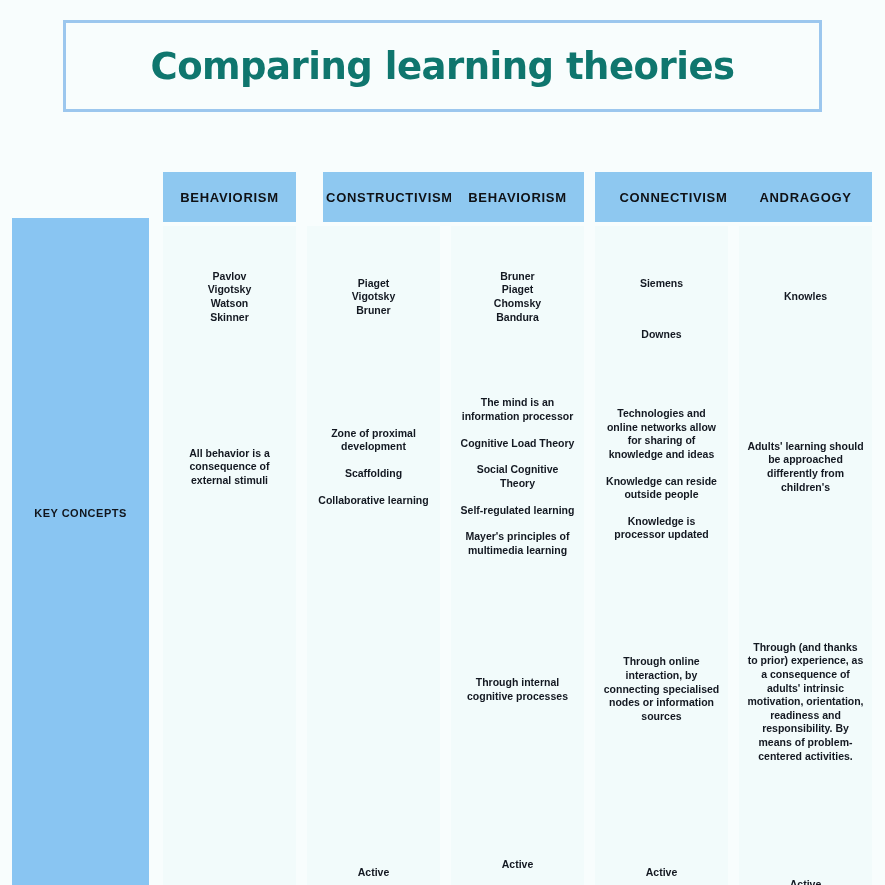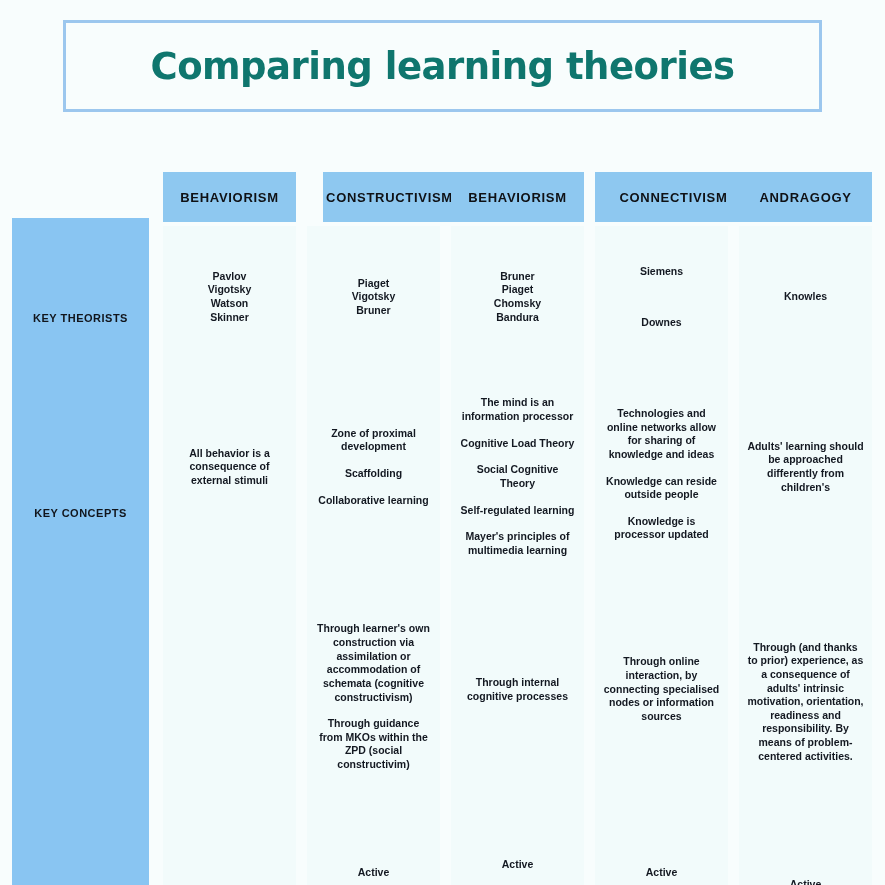--- a/index.html
+++ b/index.html
@@ -142,23 +142,20 @@
       <span>BEHAVIORISM</span>
     </div>
     <div class="col-head" style="left:583px;width:157px;">
       <span>CONNECTIVISM</span>
     </div>
     <div class="col-head" style="left:727px;width:133px;">
       <span>ANDRAGOGY</span>
     </div>
 
     <div id="row-label-col">
-      <div class="row-label" style="top:45px;height:110px;">
-        <span>KEY THEORISTS</span>
-      </div>
       <div class="row-label" style="top:210px;height:170px;">
         <span>KEY CONCEPTS</span>
       </div>
     </div>
 
     <div class="col-body" style="left:151px;width:133px;"></div>
     <div class="col-body" style="left:295px;width:133px;"></div>
     <div class="col-body" style="left:439px;width:133px;"></div>
     <div class="col-body" style="left:583px;width:133px;"></div>
     <div class="col-body" style="left:727px;width:133px;"></div>
@@ -173,21 +170,21 @@
       <p>Piaget</p>
       <p style="margin-top:0">Vigotsky</p>
       <p style="margin-top:0">Bruner</p>
     </div>
     <div class="cell" style="left:439px;top:60px;width:133px;height:130px;">
       <p>Bruner</p>
       <p style="margin-top:0">Piaget</p>
       <p style="margin-top:0">Chomsky</p>
       <p style="margin-top:0">Bandura</p>
     </div>
-    <div class="cell" style="left:583px;top:60px;width:133px;height:130px;gap:37px;">
+    <div class="cell" style="left:583px;top:72px;width:133px;height:130px;gap:37px;">
       <p>Siemens</p>
       <p style="margin-top:0">Downes</p>
     </div>
     <div class="cell" style="left:727px;top:60px;width:133px;height:130px;">
       <p>Knowles</p>
     </div>
 
     <div class="cell" style="left:151px;top:195px;width:133px;height:200px;">
       <p>All behavior is a consequence of external stimuli</p>
     </div>
@@ -205,24 +202,20 @@
     </div>
     <div class="cell" style="left:583px;top:195px;width:133px;height:215px;">
       <p>Technologies and online networks allow for sharing of knowledge and ideas</p>
       <p>Knowledge can reside outside people</p>
       <p>Knowledge is processor updated</p>
     </div>
     <div class="cell" style="left:727px;top:195px;width:133px;height:200px;">
       <p>Adults' learning should be approached differently from children's</p>
     </div>
 
-    <div class="cell" style="left:295px;top:430px;width:133px;height:190px;">
-      <p>Through learner's own construction via assimilation or accommodation of schemata (cognitive constructivism)</p>
-      <p>Through guidance from MKOs within the ZPD (social constructivim)</p>
-    </div>
     <div class="cell" style="left:439px;top:430px;width:133px;height:175px;">
       <p>Through internal cognitive processes</p>
     </div>
     <div class="cell" style="left:583px;top:430px;width:133px;height:175px;">
       <p>Through online interaction, by connecting specialised nodes or information sources</p>
     </div>
     <div class="cell" style="left:727px;top:430px;width:133px;height:200px;">
       <p>Through (and thanks to prior) experience, as a consequence of adults' intrinsic motivation, orientation, readiness and responsibility. By means of problem-centered activities.</p>
     </div>
 

